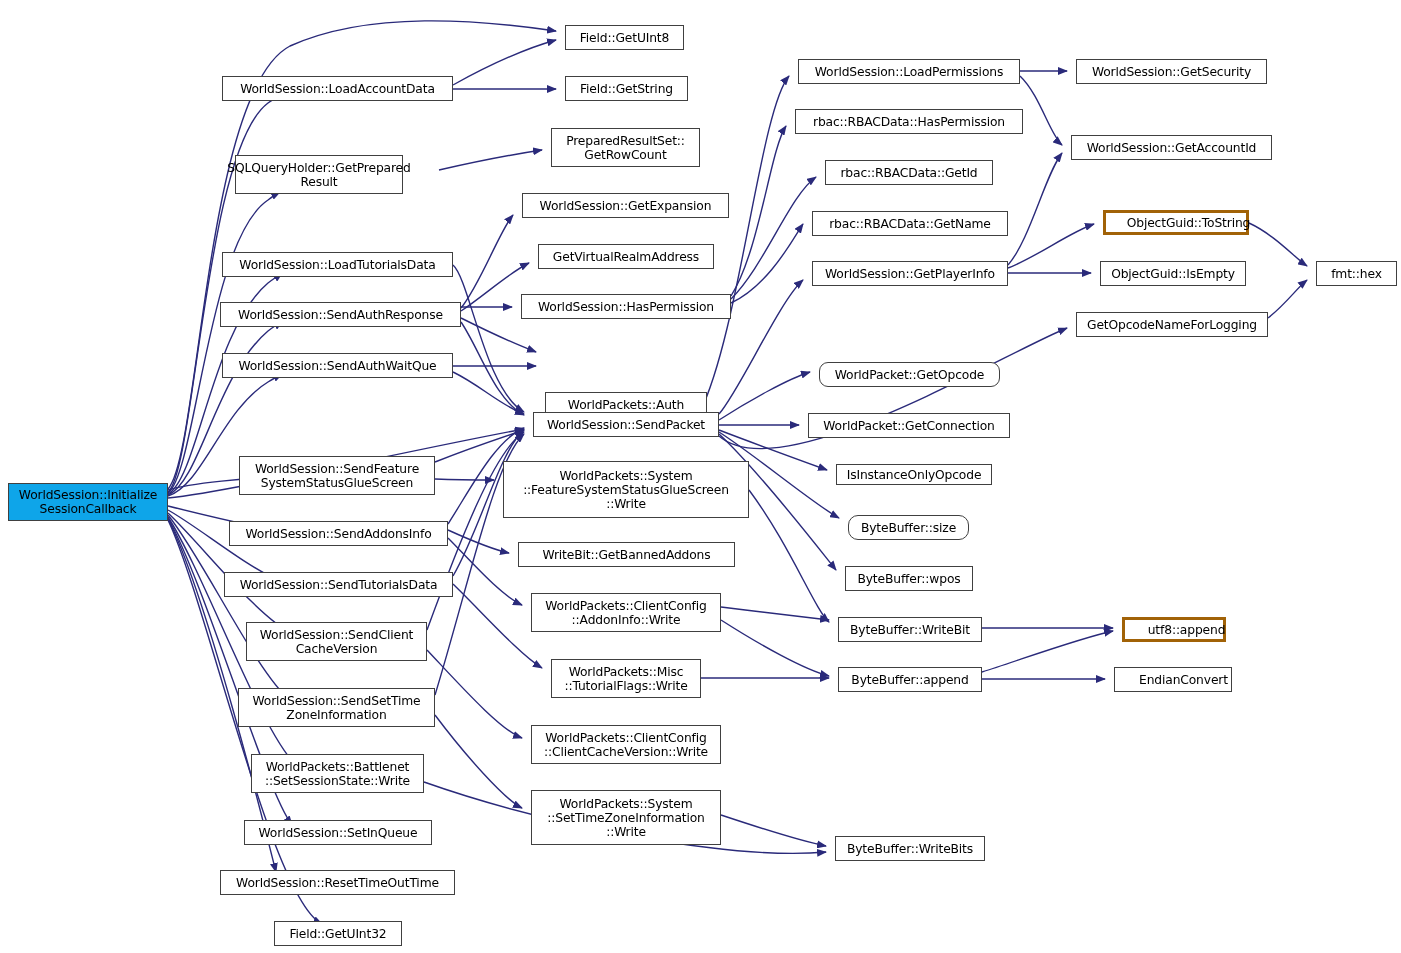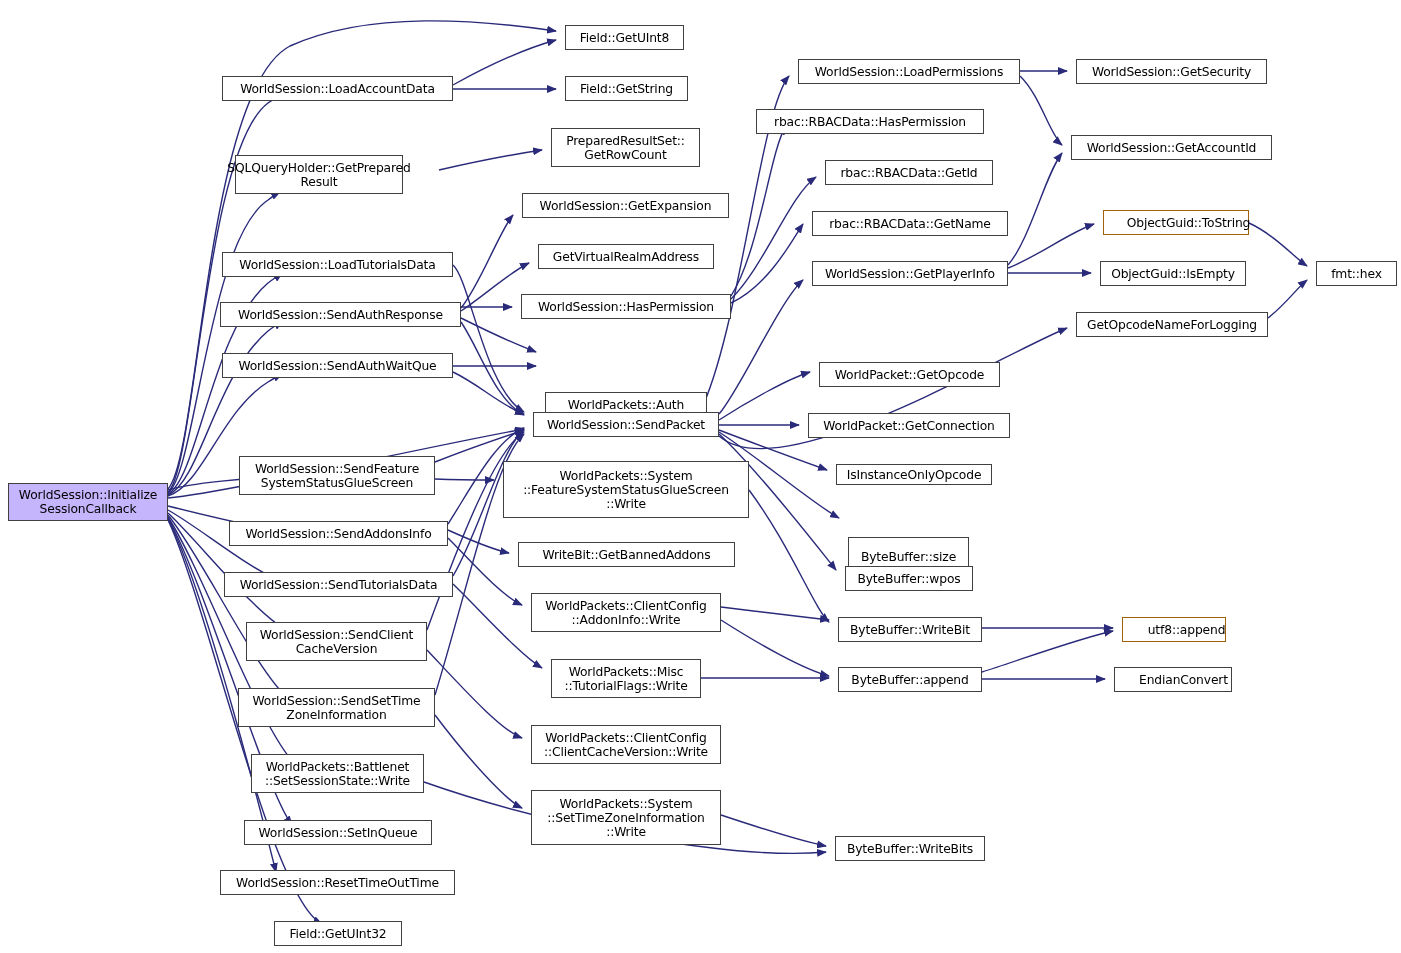--- a/index.html
+++ b/index.html
@@ -33,25 +33,25 @@
     background: #ffffff;
     border: 1px solid #404040;
     color: #000000;
     font-size: 12.3px;
     line-height: 14px;
     letter-spacing: -0.15px;
     white-space: pre-line;
     padding: 0 3px;
   }
   .node.root {
-    background: #c4b5fd;
+    background: #0ea5e9;
     border-color: #404040;
   }
   .node.highlight {
-    border: 1px solid #a16207;
+    border: 3px solid #a16207;
     padding-left: 28px;
   }
 </style>
 </head>
 <body>
 
 <div id="canvas">
   <svg id="edge-layer" viewBox="0 0 1401 953">
     <defs>
       <marker id="arrow" markerWidth="10" markerHeight="8" refX="9" refY="4" orient="auto" markerUnits="userSpaceOnUse">
@@ -165,28 +165,28 @@
       <div class="node" style="left: 531px; top: 593px; width: 190px; height: 39px;">WorldPackets::ClientConfig
 ::AddonInfo::Write</div>
       <div class="node" style="left: 551px; top: 659px; width: 150px; height: 39px;">WorldPackets::Misc
 ::TutorialFlags::Write</div>
       <div class="node" style="left: 531px; top: 725px; width: 190px; height: 39px;">WorldPackets::ClientConfig
 ::ClientCacheVersion::Write</div>
       <div class="node" style="left: 531px; top: 790px; width: 190px; height: 55px;">WorldPackets::System
 ::SetTimeZoneInformation
 ::Write</div>
       <div class="node" style="left: 798px; top: 59px; width: 222px; height: 25px;">WorldSession::LoadPermissions</div>
-      <div class="node" style="left: 756px; top: 109px; width: 228px; height: 25px;">rbac::RBACData::HasPermission</div>
+      <div class="node" style="left: 795px; top: 109px; width: 228px; height: 25px;">rbac::RBACData::HasPermission</div>
       <div class="node" style="left: 825px; top: 160px; width: 168px; height: 25px;">rbac::RBACData::GetId</div>
       <div class="node" style="left: 812px; top: 211px; width: 196px; height: 25px;">rbac::RBACData::GetName</div>
       <div class="node" style="left: 812px; top: 261px; width: 196px; height: 25px;">WorldSession::GetPlayerInfo</div>
-      <div class="node" style="left: 819px; top: 362px; width: 181px; height: 25px;">WorldPacket::GetOpcode</div>
+      <div class="node" style="left: 819px; top: 362px; width: 181px; height: 25px; border-radius: 9px;">WorldPacket::GetOpcode</div>
       <div class="node" style="left: 808px; top: 413px; width: 202px; height: 25px;">WorldPacket::GetConnection</div>
       <div class="node" style="left: 836px; top: 464px; width: 156px; height: 21px;">IsInstanceOnlyOpcode</div>
-      <div class="node" style="left: 848px; top: 537px; width: 121px; height: 40px;">ByteBuffer::size</div>
+      <div class="node" style="left: 848px; top: 515px; width: 121px; height: 25px; border-radius: 10px;">ByteBuffer::size</div>
       <div class="node" style="left: 845px; top: 566px; width: 128px; height: 25px;">ByteBuffer::wpos</div>
       <div class="node" style="left: 838px; top: 617px; width: 144px; height: 25px;">ByteBuffer::WriteBit</div>
       <div class="node" style="left: 838px; top: 667px; width: 144px; height: 25px;">ByteBuffer::append</div>
       <div class="node" style="left: 835px; top: 836px; width: 150px; height: 25px;">ByteBuffer::WriteBits</div>
       <div class="node" style="left: 1076px; top: 59px; width: 191px; height: 25px;">WorldSession::GetSecurity</div>
       <div class="node" style="left: 1071px; top: 135px; width: 201px; height: 25px;">WorldSession::GetAccountId</div>
       <div class="node highlight" style="left: 1103px; top: 210px; width: 146px; height: 25px;">ObjectGuid::ToString</div>
       <div class="node" style="left: 1100px; top: 261px; width: 146px; height: 25px;">ObjectGuid::IsEmpty</div>
       <div class="node" style="left: 1076px; top: 312px; width: 192px; height: 25px;">GetOpcodeNameForLogging</div>
       <div class="node" style="left: 1316px; top: 261px; width: 81px; height: 25px;">fmt::hex</div>

